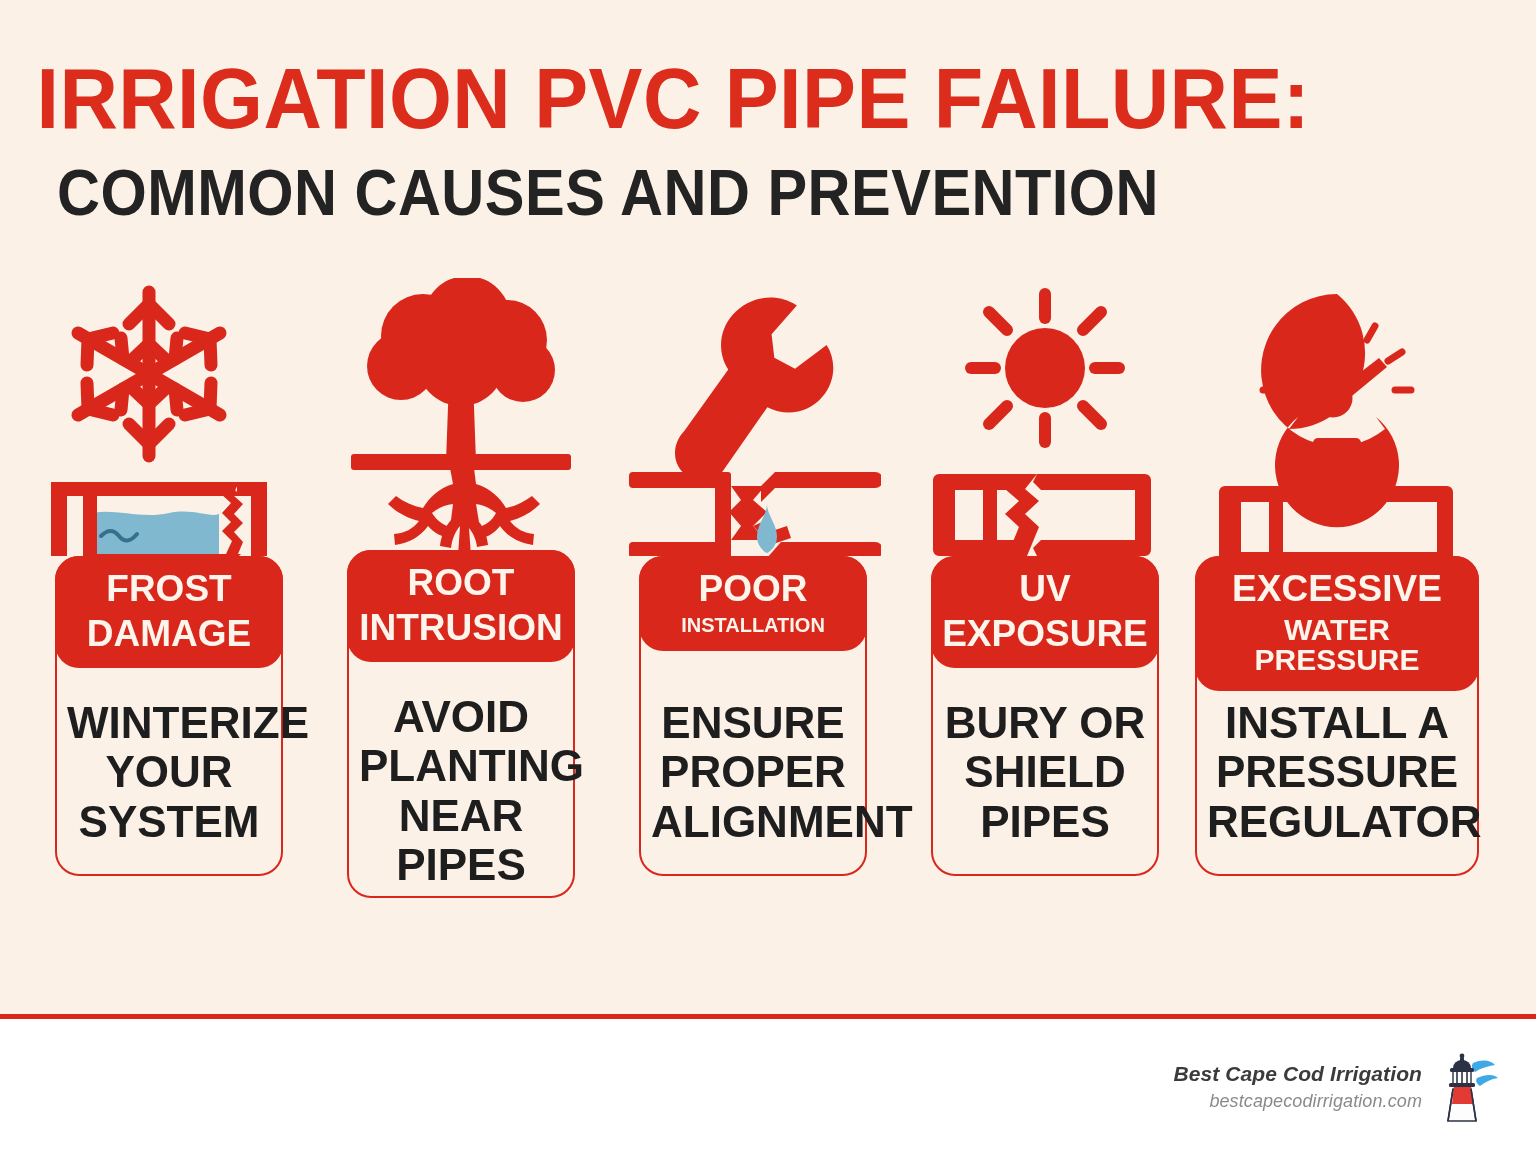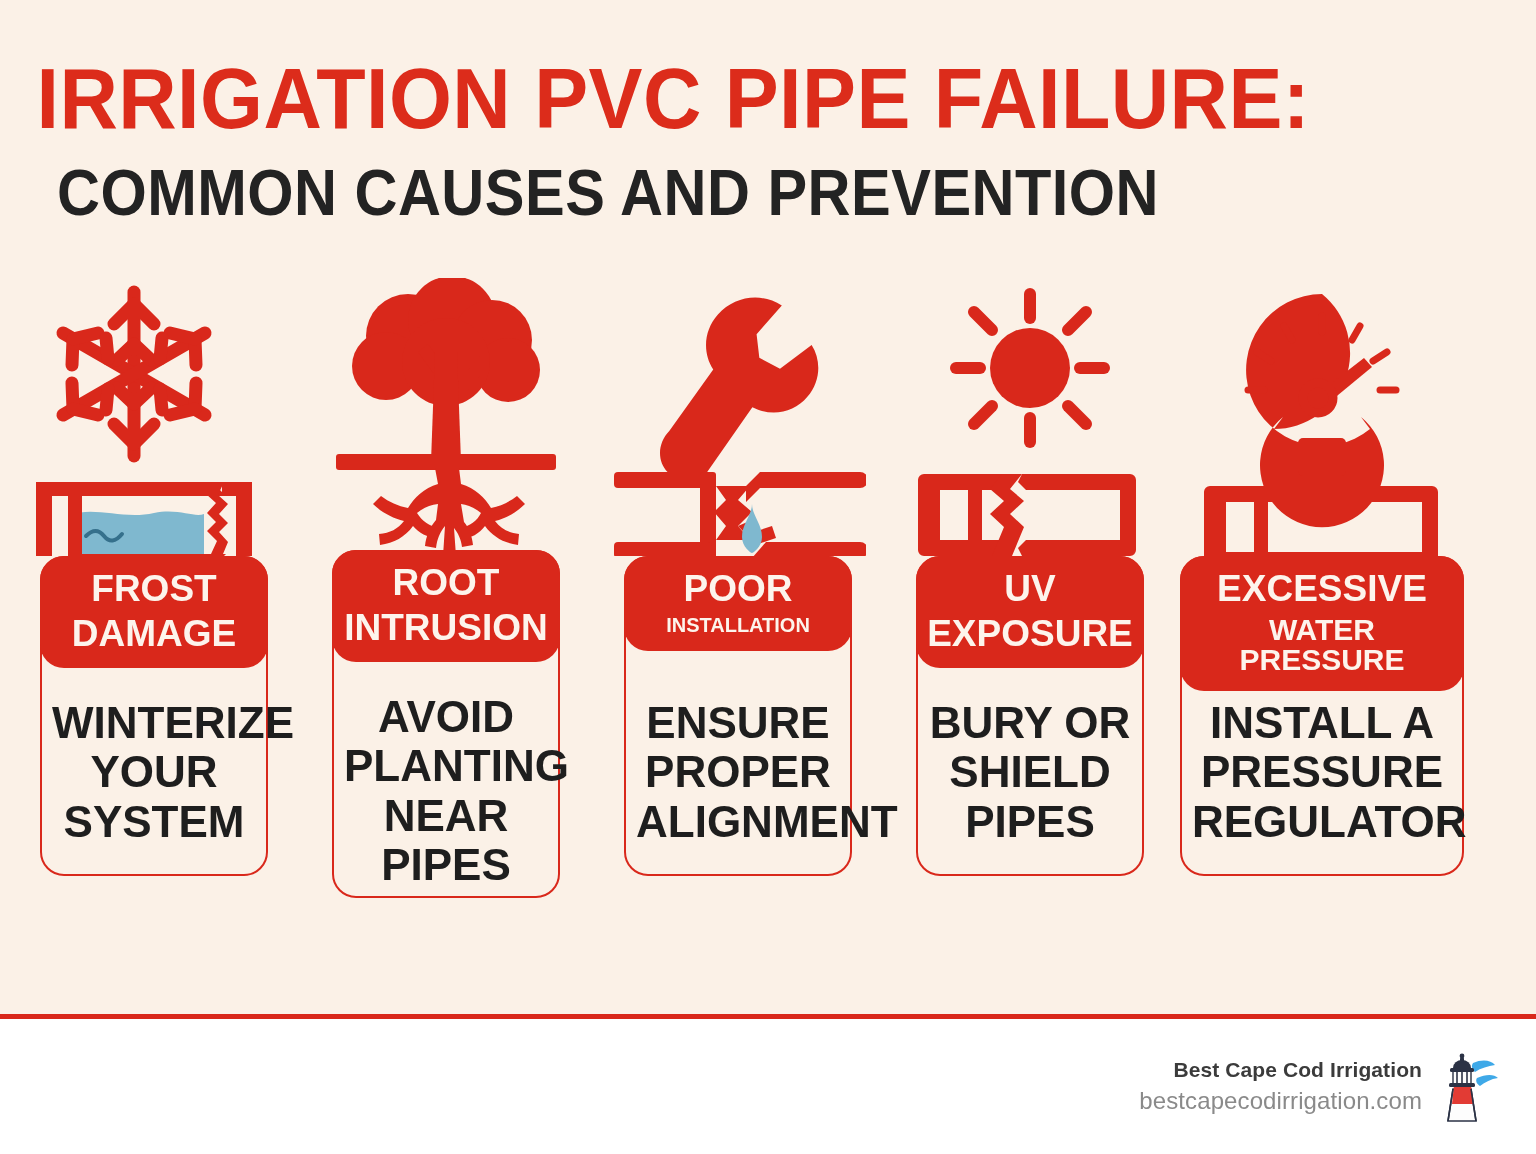--- a/index.html
+++ b/index.html
@@ -36,21 +36,21 @@
     font-size:64px; font-weight:bold; letter-spacing:0.5px;
     color:#232323; line-height:1.0;
     transform:scaleX(0.93); transform-origin:center;
     white-space:nowrap;
   }
 
   
   .columns {
     position:absolute; left:0; top:278px; width:1404px; height:620px;
     display:flex; justify-content:space-between;
-    padding:0 8px;
+    padding:0 23px;
   }
   .col { width:292px; display:flex; flex-direction:column; align-items:center; }
 
   .icon-box {
     width:292px; height:278px;
     display:flex; align-items:flex-end; justify-content:center;
   }
   .icon-box svg { display:block; }
 
   
@@ -94,26 +94,26 @@
   }
   .card-body .bl { display:block; }
 
   
   .footer {
     position:absolute; left:0; top:1019px; width:1536px; height:135px;
     background:#ffffff;
     display:flex; align-items:center; justify-content:flex-end;
     padding-right:38px;
   }
-  .brand { text-align:right; margin-right:14px; }
+  .brand { text-align:right; margin-right:14px;font-style:italic; }
   .brand-name {
     font-size:21px; font-weight:bold; color:#3b3b3b; letter-spacing:0.1px;
   }
   .brand-url {
-    margin-top:5px; font-size:24px; color:#8a8a8a; letter-spacing:0.1px;
+    margin-top:5px; font-size:18px; color:#8a8a8a; letter-spacing:0.1px;
   }
   .logo { width:62px; height:72px; }
 </style>
 </head>
 <body>
 
 <div id="poster">
 
   <div class="panel"></div>
   <div class="divider"></div>

